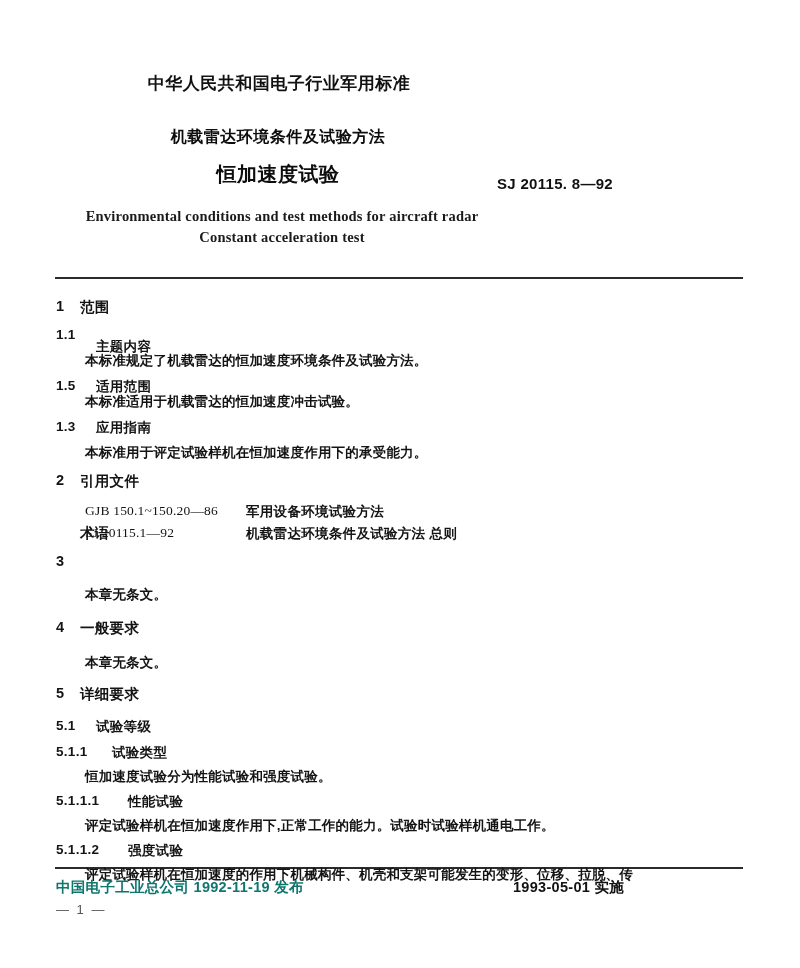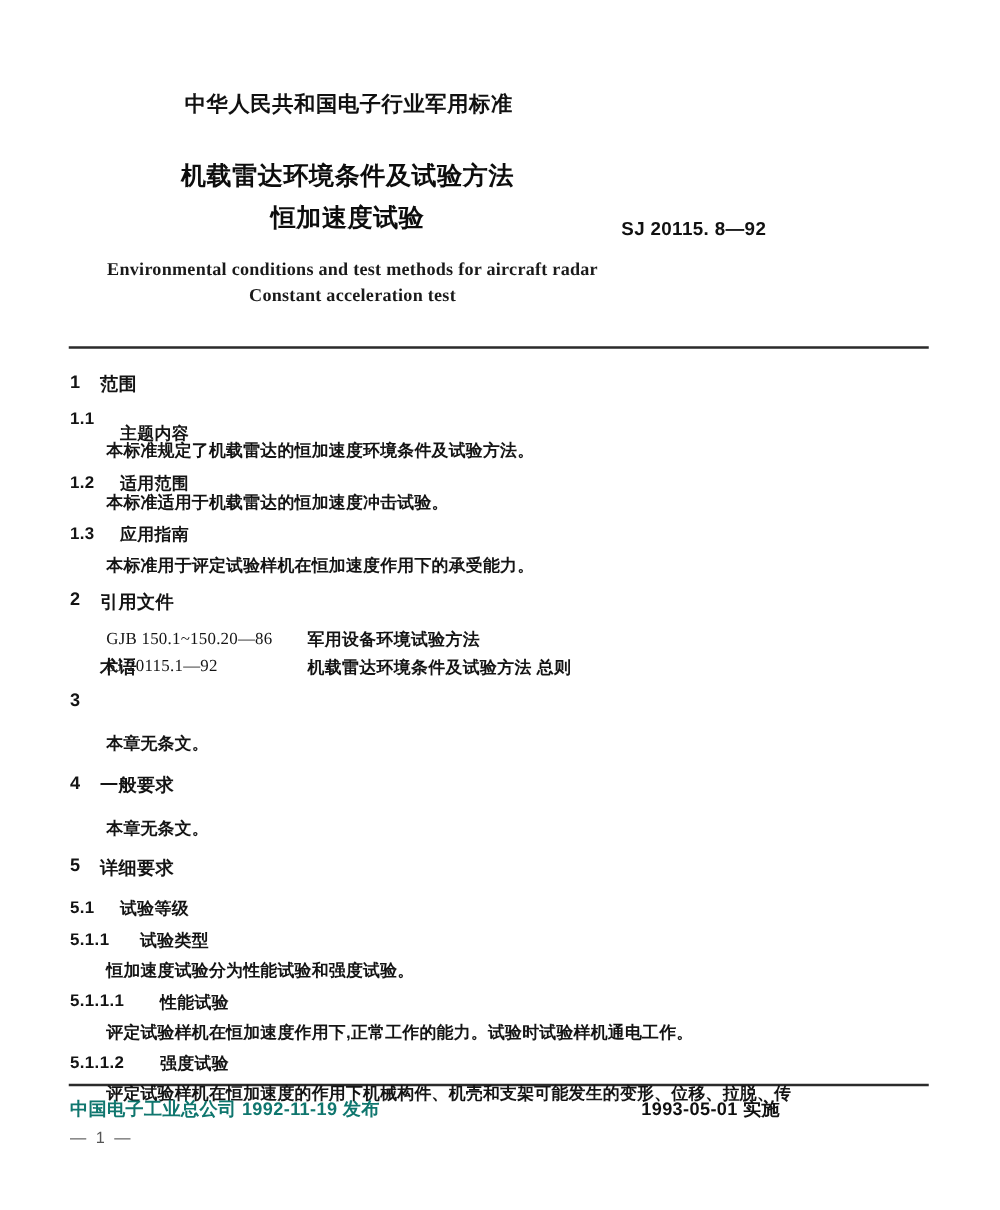--- a/index.html
+++ b/index.html
@@ -53,21 +53,21 @@
     font-weight: bold;
     letter-spacing: 0.5px;
     color: #111;
   }
   .title-cn-1 {
     position: absolute;
     left: 0;
     top: 127px;
     width: 556px;
     text-align: center;
-    font-size: 20px;
+    font-size: 16px;
     font-weight: bold;
     letter-spacing: 0.5px;
     color: #0d0d0d;
   }
   .title-cn-2 {
     position: absolute;
     left: 0;
     top: 161px;
     width: 556px;
     text-align: center;
@@ -202,21 +202,21 @@
 
   <div class="body-block">
 
     <div class="ln h-num" style="left:56px; top:298px;">1</div>
     <div class="ln h-num" style="left:80px; top:298px;">范围</div>
 
     <div class="ln h-sub" style="left:56px; top:327px;">1.1</div>
     <div class="ln h-sub" style="left:96px; top:327px;margin-top:11px;">主题内容</div>
     <div class="ln txt" style="left:85px; top:352px;">本标准规定了机载雷达的恒加速度环境条件及试验方法。</div>
 
-    <div class="ln h-sub" style="left:56px; top:378px;">1.2</div>
+    <div class="ln h-sub" style="left:56px; top:378px;">1.5</div>
     <div class="ln h-sub" style="left:96px; top:378px;">适用范围</div>
     <div class="ln txt" style="left:85px; top:393px;">本标准适用于机载雷达的恒加速度冲击试验。</div>
 
     <div class="ln h-sub" style="left:56px; top:419px;">1.3</div>
     <div class="ln h-sub" style="left:96px; top:419px;">应用指南</div>
     <div class="ln txt" style="left:85px; top:444px;">本标准用于评定试验样机在恒加速度作用下的承受能力。</div>
 
     <div class="ln h-num" style="left:56px; top:472px;">2</div>
     <div class="ln h-num" style="left:80px; top:472px;">引用文件</div>
 

